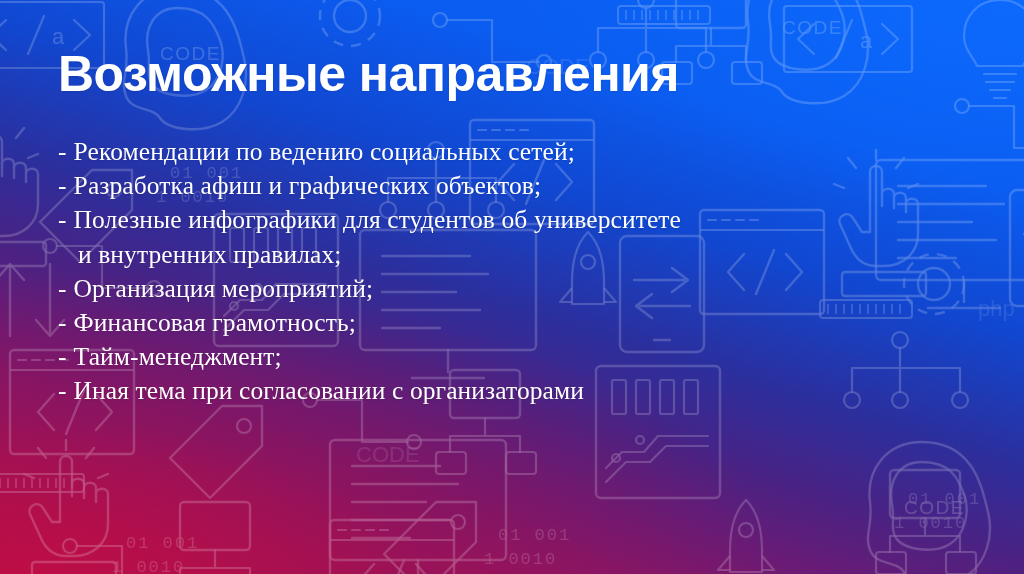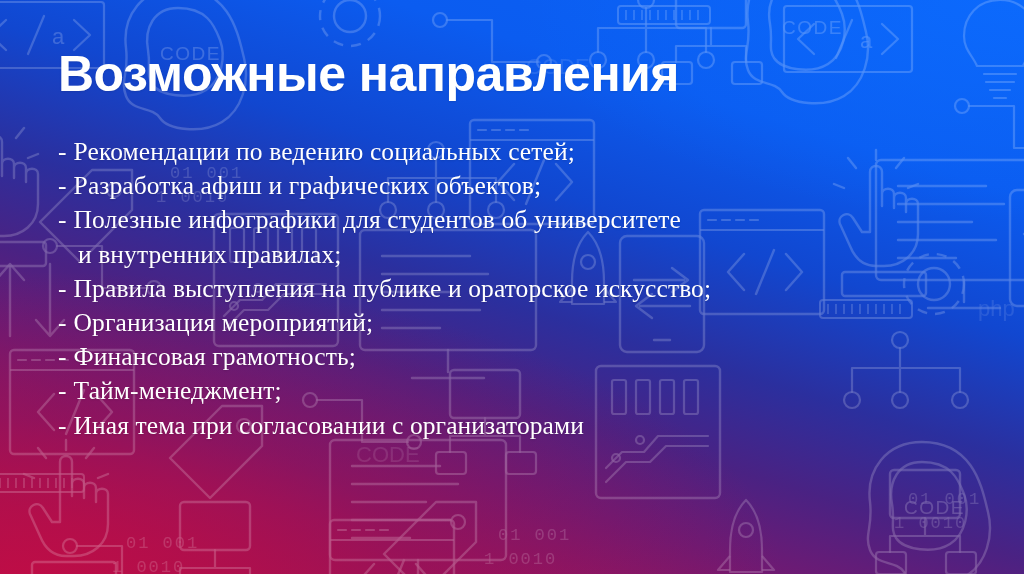--- a/index.html
+++ b/index.html
@@ -296,23 +296,20 @@
 
       <div class="bullet">
         <span class="dash">-</span><span>Полезные инфографики для студентов об университете</span>
       </div>
 
       <div class="bullet cont">
         <span>и внутренних правилах;</span>
       </div>
 
 
-      <div class="bullet">
-        <span class="dash">-</span><span>Правила выступления на публике и ораторское искусство;</span>
-      </div>
 
 
       <div class="bullet">
         <span class="dash">-</span><span>Организация мероприятий;</span>
       </div>
 
       <div class="bullet">
         <span class="dash">-</span><span>Финансовая грамотность;</span>
       </div>
 

